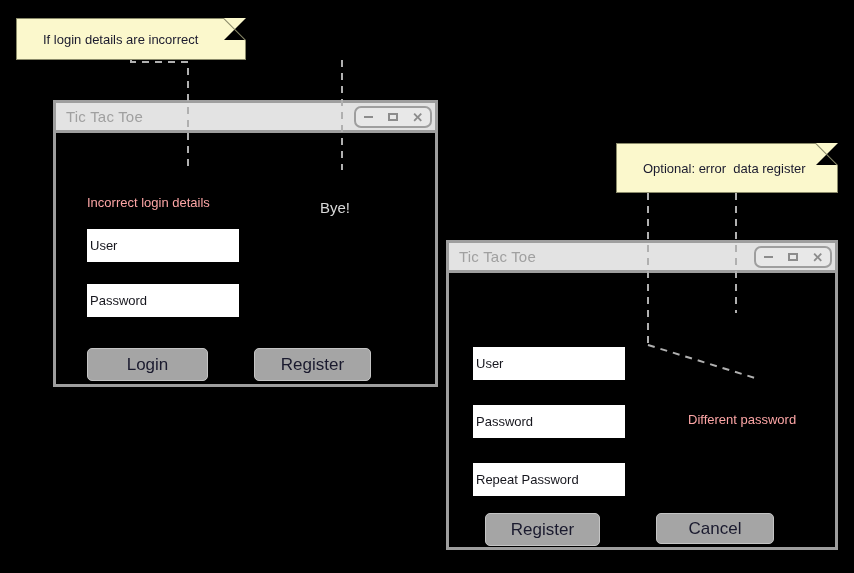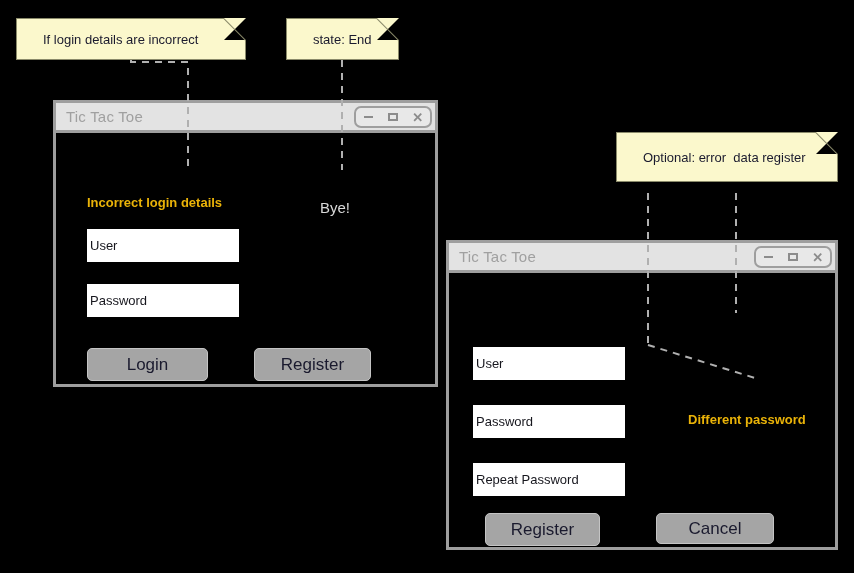--- a/index.html
+++ b/index.html
@@ -141,21 +141,21 @@
     white-space: pre;
   }
 
   
   .lbl {
     position: absolute;
     font-size: 13px;
     white-space: pre;
     z-index: 7;
   }
-  .lbl-red { color: #eab308; font-weight: bold; }
+  .lbl-red { color: #fca5a5; }
   .lbl-gray { color: #d8d8d8; font-size: 15px; }
 
   
   #connectors {
     position: absolute;
     top: 0; left: 0;
     width: 854px;
     height: 573px;
     z-index: 8;
     pointer-events: none;
@@ -172,26 +172,22 @@
       <polyline points="648,193 648,345" fill="none" stroke="#b0b0b0" stroke-width="2" stroke-dasharray="7 6"></polyline>
       <polyline points="648,345 755,378" fill="none" stroke="#b0b0b0" stroke-width="2" stroke-dasharray="7 6"></polyline>
       <polyline points="736,193 736,313" fill="none" stroke="#b0b0b0" stroke-width="2" stroke-dasharray="7 6"></polyline>
     </svg>
 
   <div class="note" style="left:16px; top:18px; width:230px; height:42px;">
     <span class="note-text">If login details are incorrect</span>
     <span class="note-fold"></span>
   </div>
 
-  <div class="note" style="left:286px; top:18px; width:113px; height:42px;">
-    <span class="note-text">state: End</span>
-    <span class="note-fold"></span>
-  </div>
-
-  <div class="note" style="left:616px; top:132px; width:222px; height:50px;">
+
+  <div class="note" style="left:616px; top:143px; width:222px; height:50px;">
     <span class="note-text">Optional: error  data register</span>
     <span class="note-fold"></span>
   </div>
 
   <div class="window" style="left:53px; top:100px; width:385px; height:287px;">
     <div class="titlebar">
       <span class="title-text">Tic Tac Toe</span>
       <span class="winbtns">
         <span class="wb">
             <span class="wb-min"></span>

